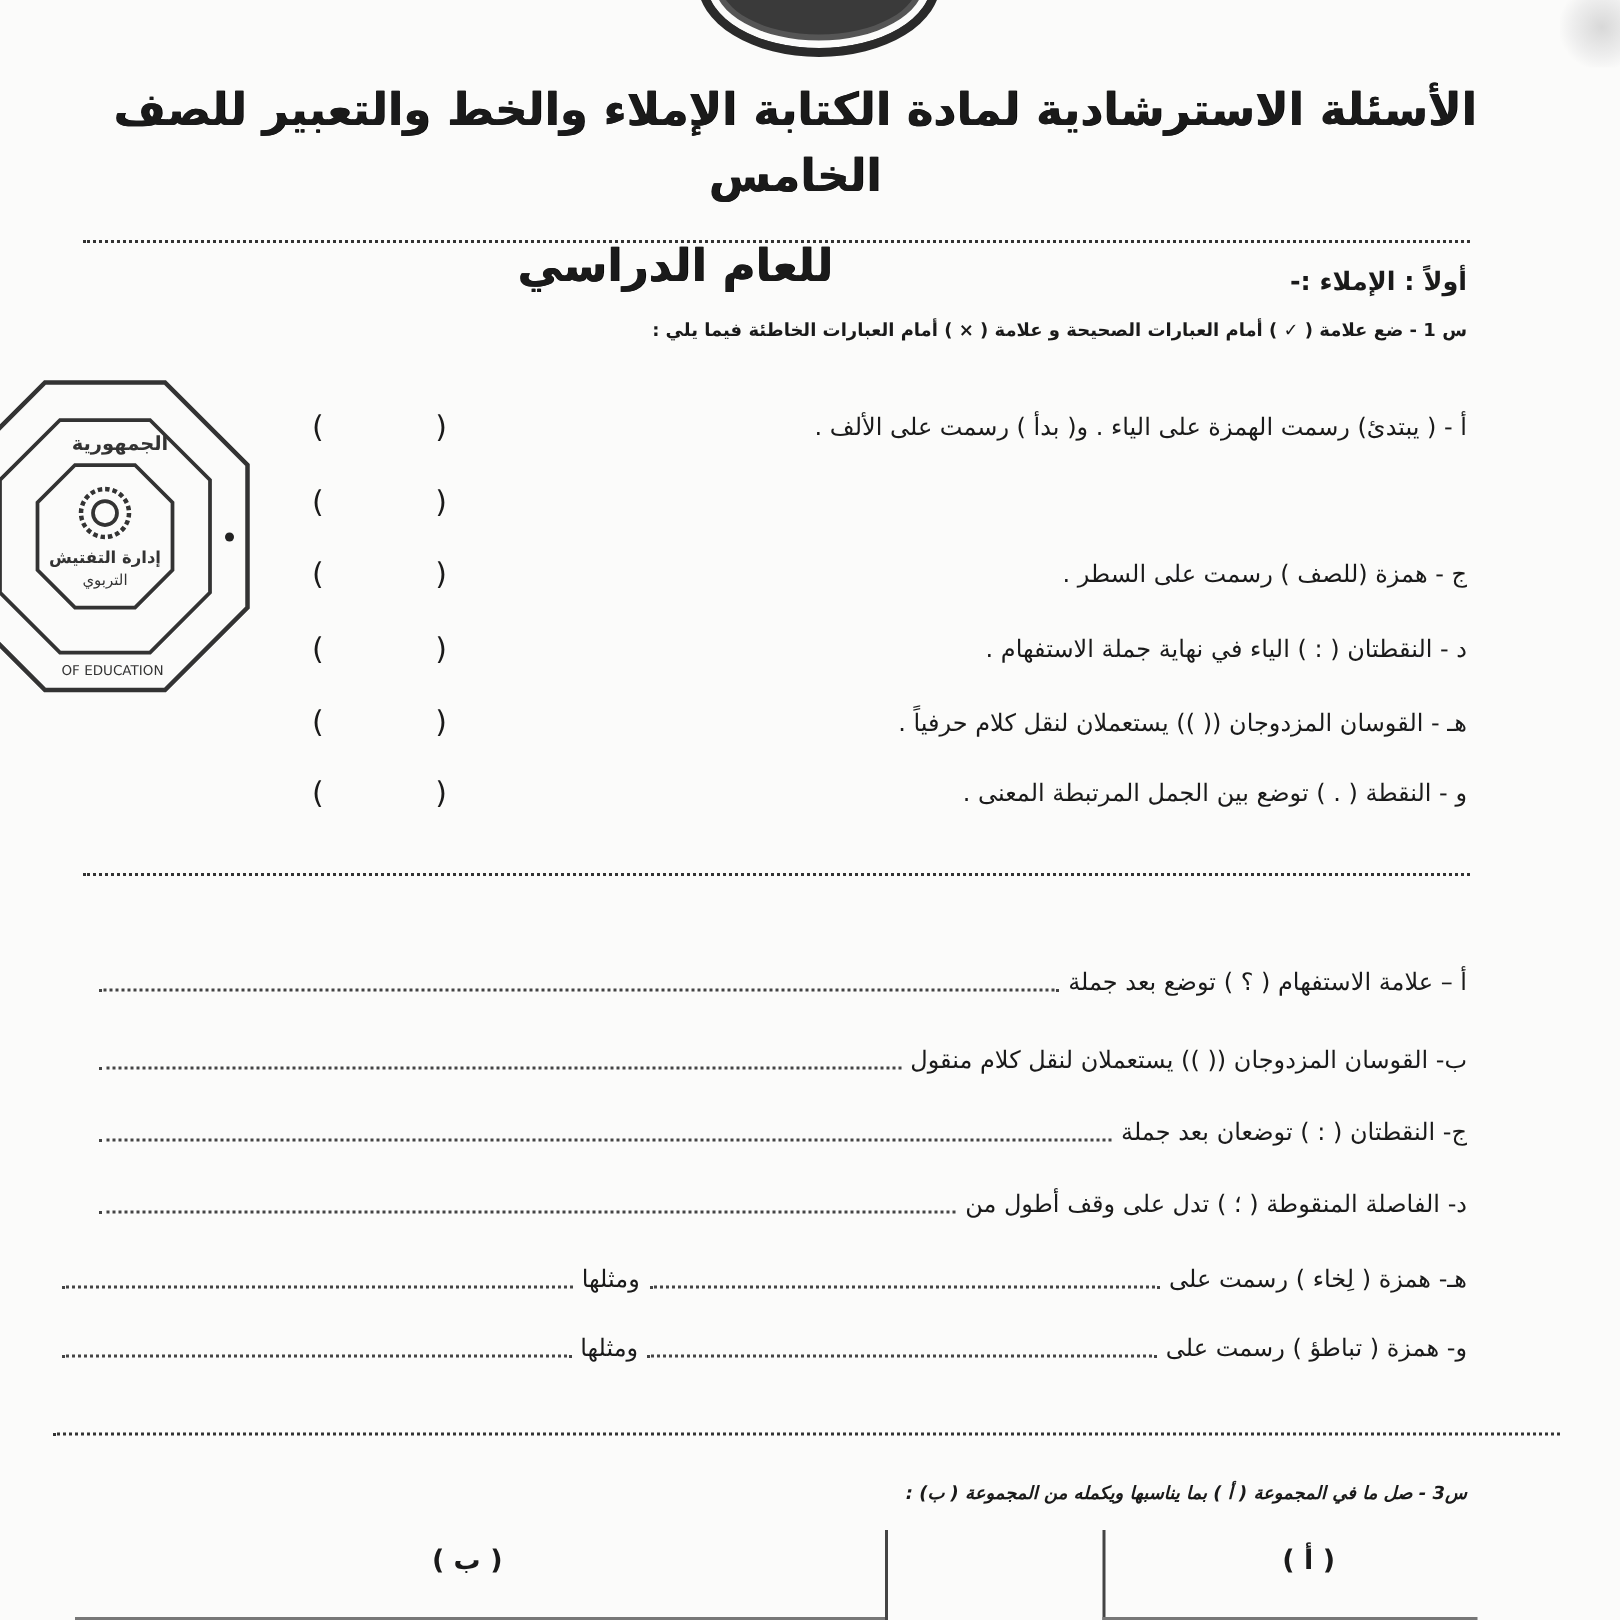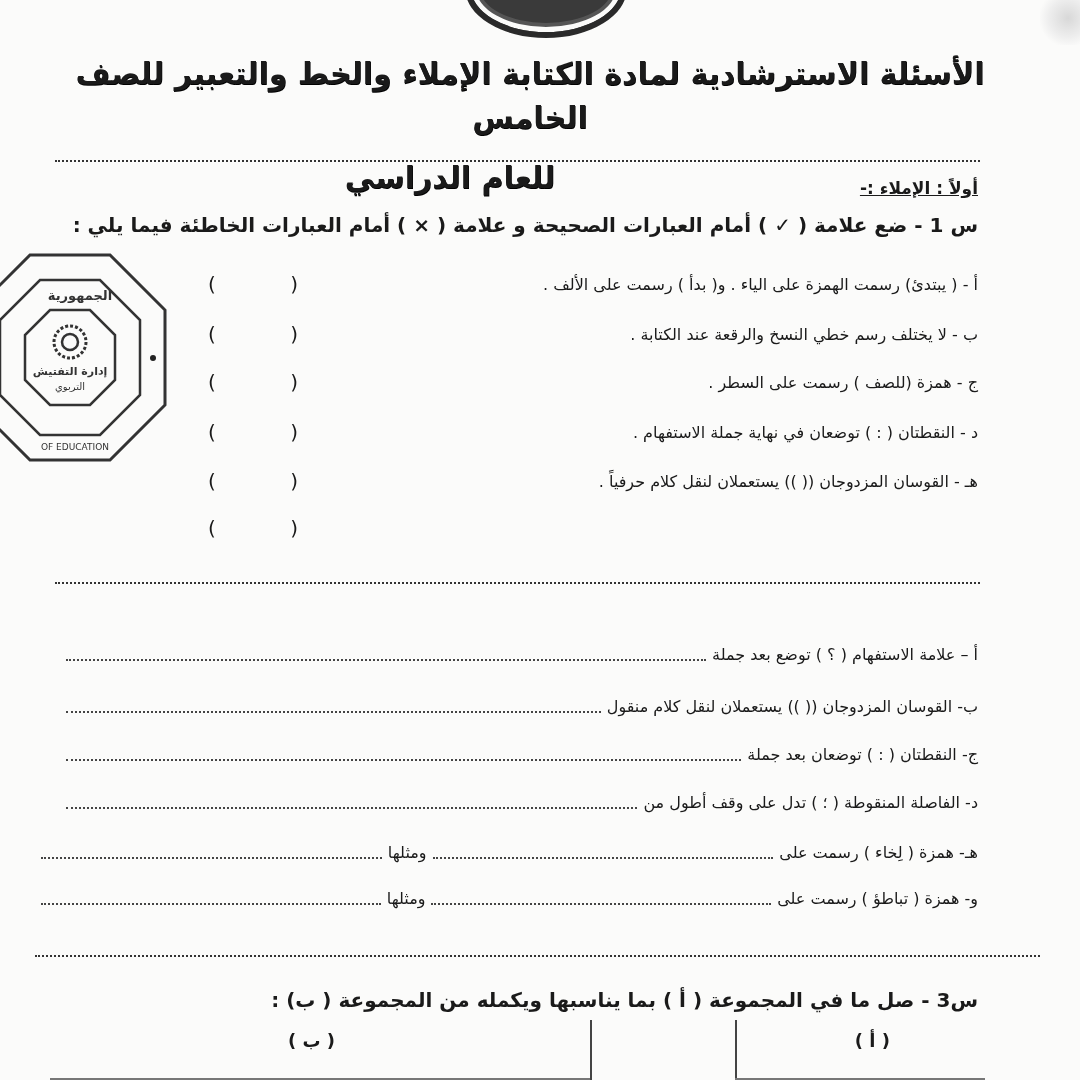--- a/index.html
+++ b/index.html
@@ -28,24 +28,24 @@
     font-family: "DejaVu Sans", sans-serif;
     text-shadow: 0.5px 0.5px 0 #000;
   }
   .title .line2 { display: block; margin-right: 160px; margin-top: 16px; }
   .dotline {
     position: absolute; height: 0;
     border-top: 2px dotted #333;
   }
   .section-head {
     position: absolute; right: 102px; top: 178px;
-    font-size: 17px; font-weight: bold; text-decoration: underline; text-align: center;
+    font-size: 17px; font-weight: bold;  text-align: center;
   }
   .q-head {
-    position: absolute; right: 102px; font-size: 20px; font-weight: bold;
+    position: absolute; right: 102px; font-size: 12px; font-weight: bold;
   }
   .tf-row {
     position: absolute; right: 102px; width: 800px; height: 28px;
     display: flex; align-items: center; font-size: 16px;
   }
   .tf-row .text { flex: 0 0 auto; }
   .tf-row .paren {
     position: absolute; left: 30px; width: 90px; font-size: 20px;
     display: flex; justify-content: space-between;
     direction: ltr;
@@ -86,48 +86,48 @@
   <div class="q-head" style="top:213px;">س 1 - ضع علامة ( ✓ ) أمام العبارات الصحيحة و علامة ( × ) أمام العبارات الخاطئة فيما يلي :</div>
 
   <div class="tf-row" style="top:270px;">
     <span class="text">أ - ( يبتدئ) رسمت الهمزة على الياء . و( بدأ ) رسمت على الألف .</span>
     <span class="paren">
         <span>(</span>
         <span>)</span>
       </span>
   </div>
   <div class="tf-row" style="top:320px;">
-    <span class="text">ب - لا يختلف رسم خطي النسخ والرقعة عند الكتابة .</span>
     <span class="paren">
         <span>(</span>
         <span>)</span>
       </span>
   </div>
   <div class="tf-row" style="top:368px;">
     <span class="text">ج - همزة (للصف ) رسمت على السطر .</span>
     <span class="paren">
         <span>(</span>
         <span>)</span>
       </span>
   </div>
   <div class="tf-row" style="top:418px;">
-    <span class="text">د - النقطتان ( : ) توضعان في نهاية جملة الاستفهام .</span>
+    <span class="text">د - النقطتان ( : ) الياء في نهاية جملة الاستفهام .</span>
     <span class="paren">
         <span>(</span>
         <span>)</span>
       </span>
   </div>
   <div class="tf-row" style="top:467px;">
     <span class="text">هـ - القوسان المزدوجان ((       )) يستعملان لنقل كلام حرفياً .</span>
     <span class="paren">
         <span>(</span>
         <span>)</span>
       </span>
   </div>
   <div class="tf-row" style="top:514px;">
+    <span class="text">و - النقطة ( . ) توضع بين الجمل المرتبطة المعنى   .</span>
     <span class="paren">
         <span>(</span>
         <span>)</span>
       </span>
   </div>
 
   <svg class="stamp" viewBox="0 0 200 215">
     <polygon points="60,5 140,5 195,60 195,155 140,210 60,210 5,155 5,60" fill="none" stroke="#333" stroke-width="3"></polygon>
     <polygon points="70,30 130,30 170,70 170,145 130,185 70,185 30,145 30,70" fill="none" stroke="#333" stroke-width="2.5"></polygon>
     <polygon points="80,60 120,60 145,85 145,130 120,155 80,155 55,130 55,85" fill="none" stroke="#333" stroke-width="2.5"></polygon>
@@ -167,21 +167,21 @@
   </div>
   <div class="fill-row" style="top:884px; left:35px;">
     <span>و- همزة ( تباطؤ ) رسمت على</span>
     <span class="blank"></span>
     <span>ومثلها</span>
     <span class="blank"></span>
   </div>
 
   <div class="dotline" style="left:35px; right:40px; top:955px;"></div>
 
-  <div class="q-head" style="top:988px;">س3 - صل ما في المجموعة ( أ ) بما يناسبها ويكمله من المجموعة ( ب) :</div>
+  <div class="q-head" style="top:988px;font-style:italic;">س3 - صل ما في المجموعة ( أ ) بما يناسبها ويكمله من المجموعة ( ب) :</div>
 
   <div class="vline" style="left:590px; top:1020px; height:60px;"></div>
   <div class="vline" style="left:735px; top:1020px; height:60px;"></div>
   <div class="table-head" style="right:190px;">( أ )</div>
   <div class="table-head" style="right:745px;">( ب )</div>
   <div class="hline" style="left:50px; width:540px; top:1078px;"></div>
   <div class="hline" style="left:735px; width:250px; top:1078px;"></div>
 
 </div>
 

